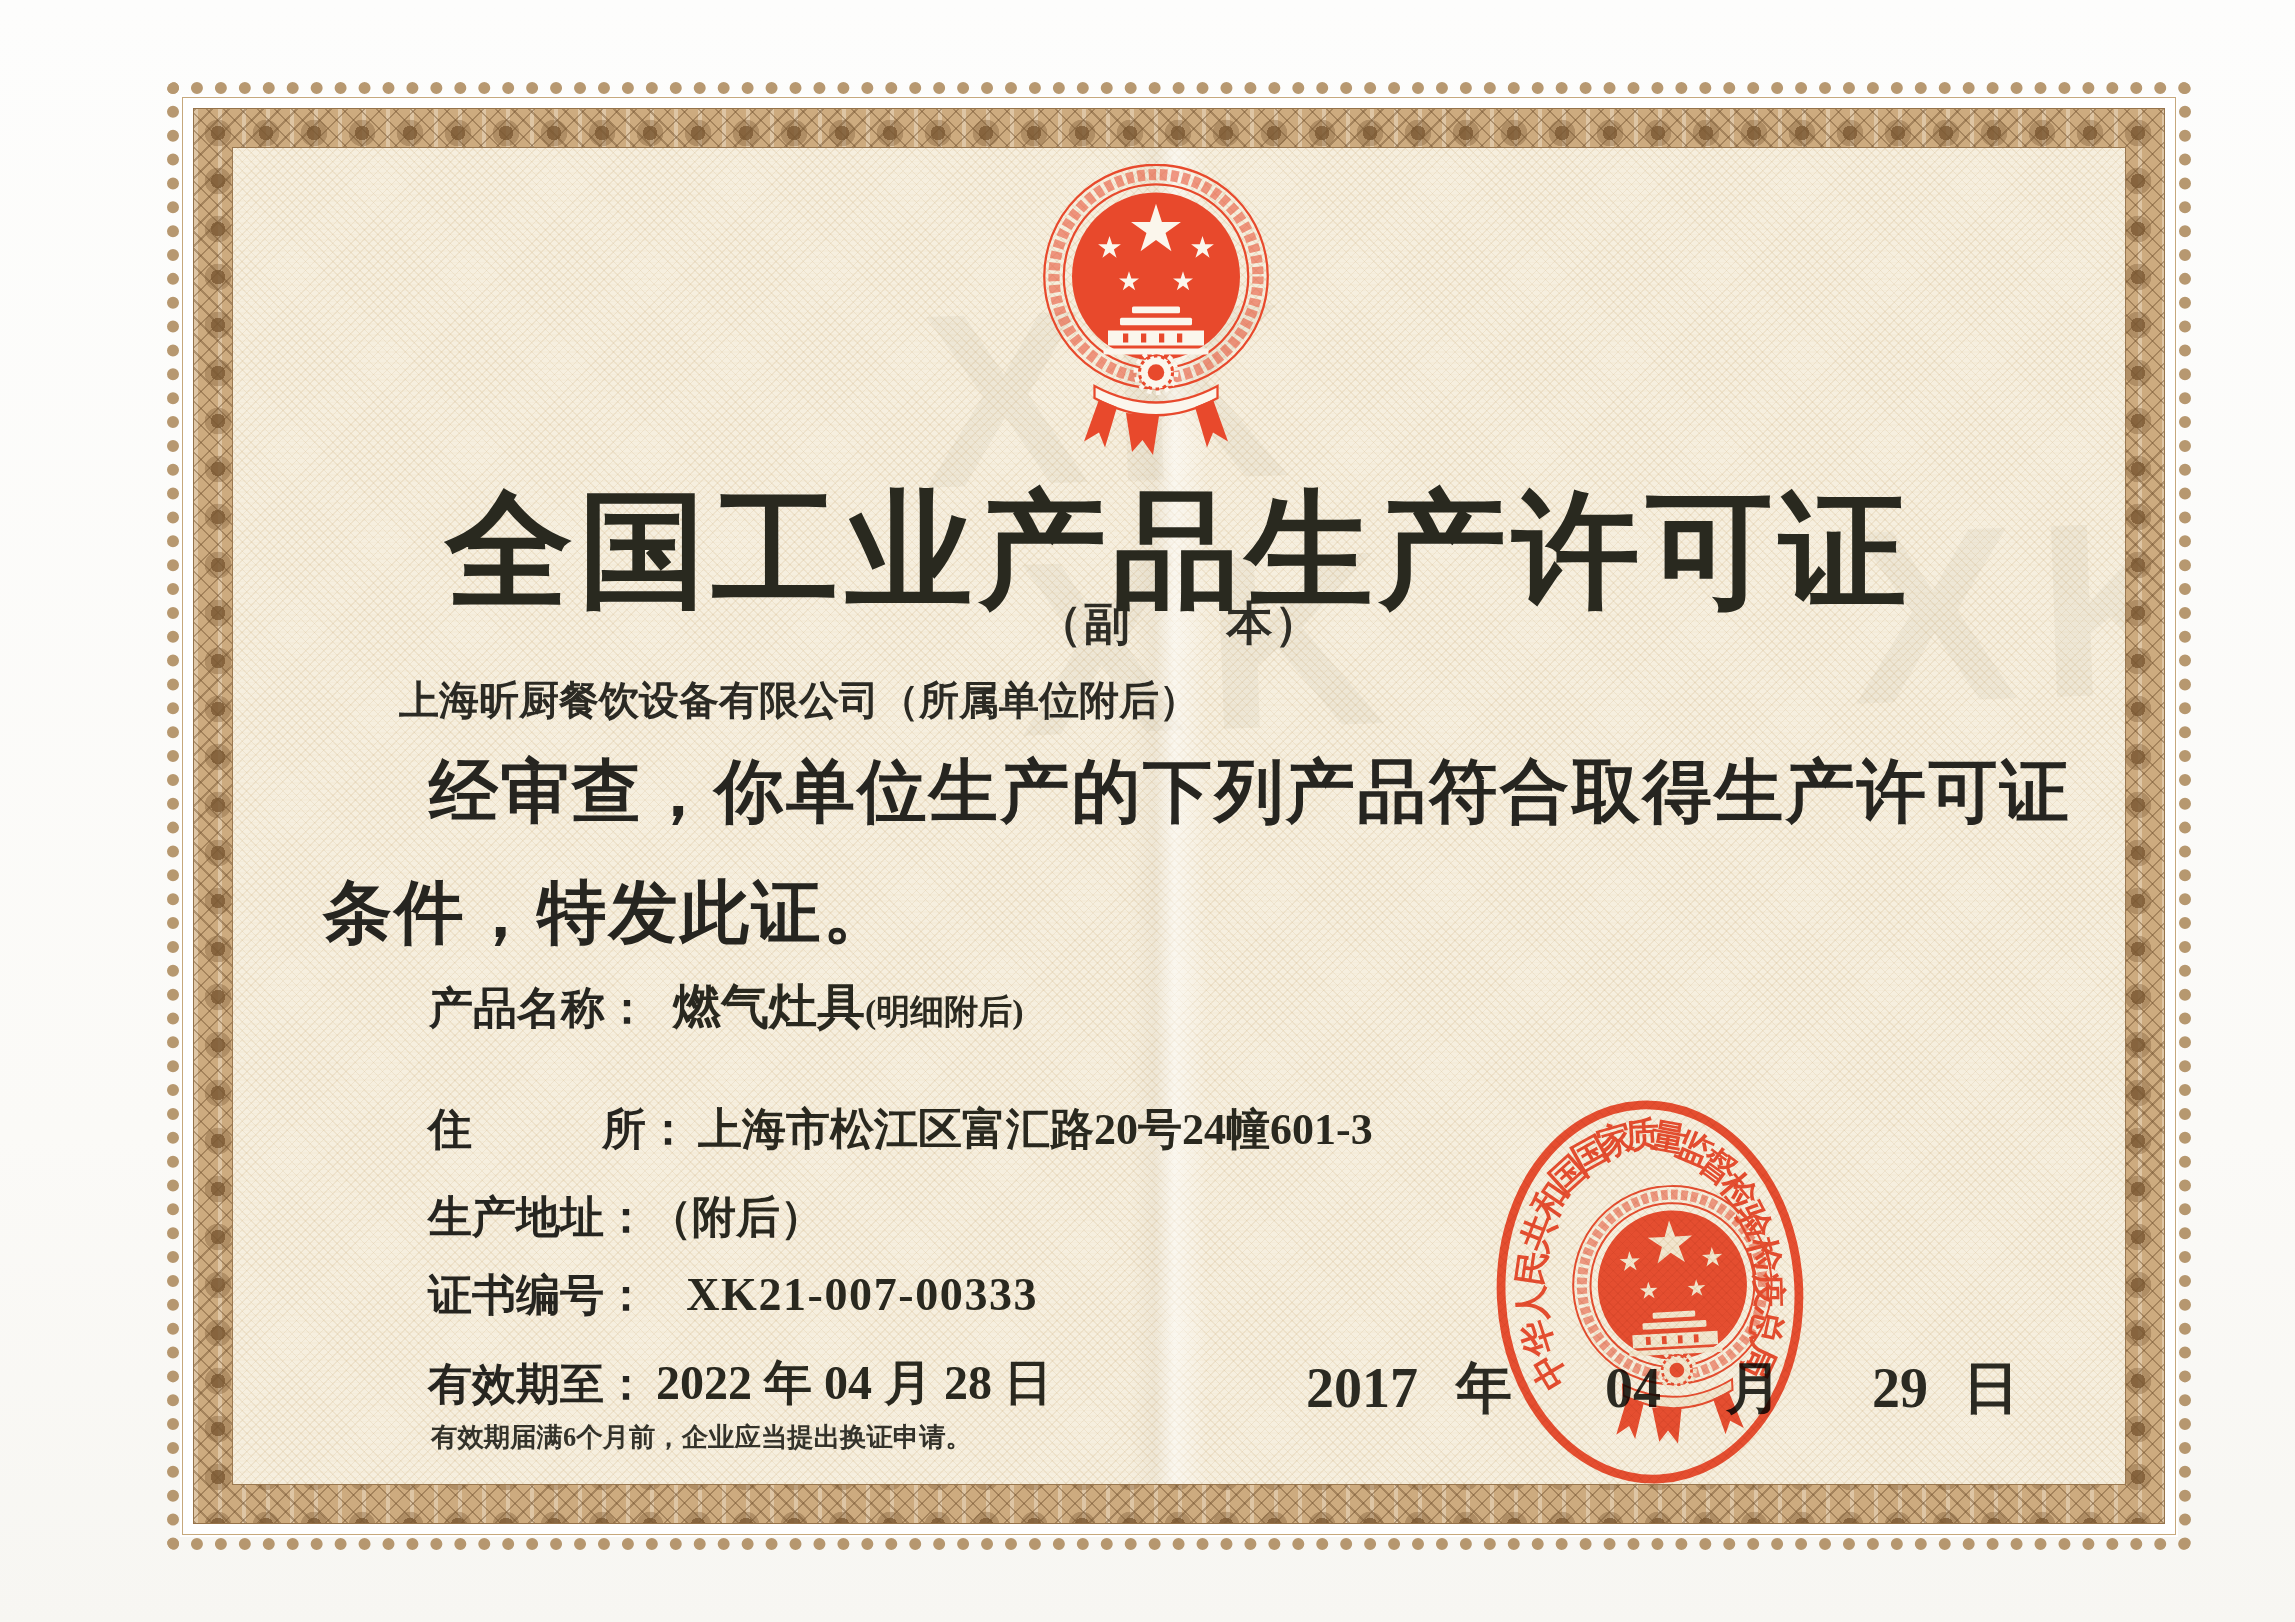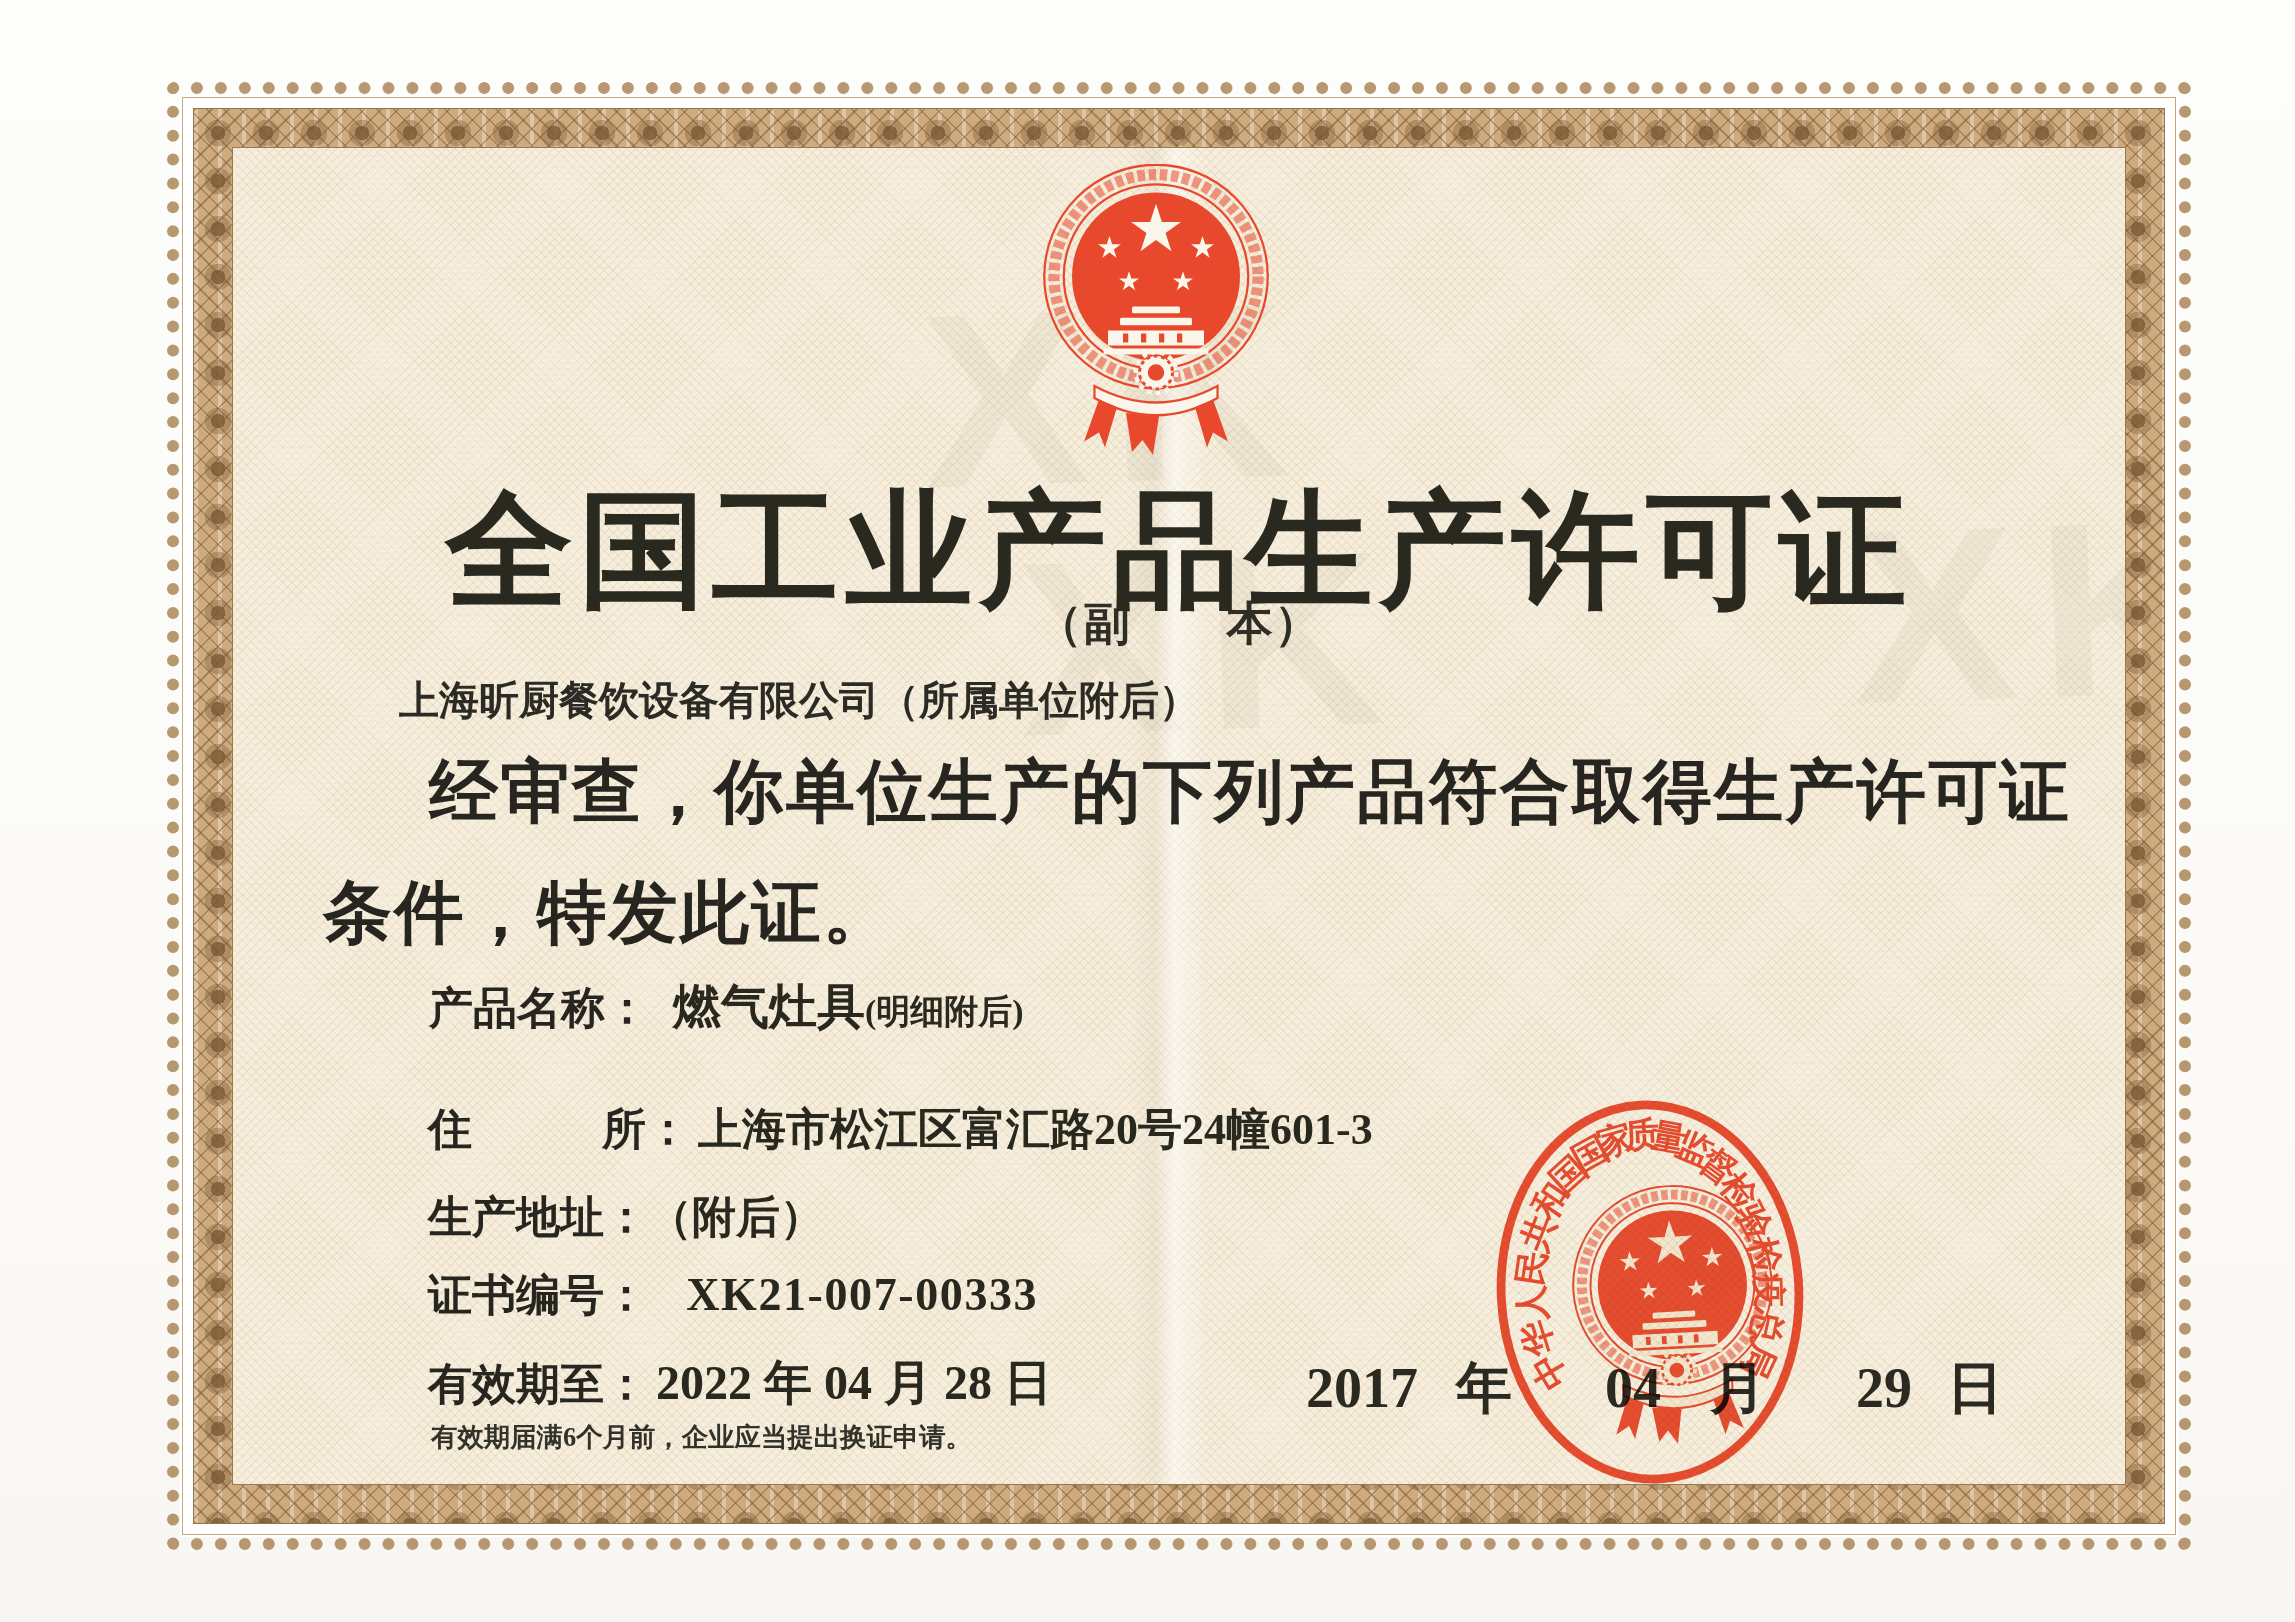--- a/index.html
+++ b/index.html
@@ -62,21 +62,21 @@
   .row-certno{left:195px;top:1118px;gap:27px;}
   .row-valid{left:195px;top:1203px;}
   .lbl{font-size:44px;font-weight:bold;color:#262520;}
   .lbl-just{display:inline-flex;justify-content:space-between;width:218px;}
   .val{font-size:44px;font-weight:bold;color:#29281f;}
   .val-big{font-size:48px;margin-left:24px;}
   .val-certno{font-size:46px;letter-spacing:1.6px;}
   .prod-note{font-size:34px;font-weight:bold;color:#2a2920;}
   .note{left:198px;top:1272px;font-size:26.4px;font-weight:bold;color:#33322a;}
   .issue{left:1073px;top:1203px;display:flex;align-items:baseline;font-size:56px;font-weight:bold;color:#2b2a22;}
-  .issue .y{margin-right:38px;} .issue .yu{margin-right:93px;} .issue .m{margin-right:49px;}
+  .issue .y{margin-right:38px;} .issue .yu{margin-right:93px;} .issue .m{margin-right:65px;}
   .issue .mu{margin-right:90px;} .issue .d{margin-right:35px;}
   
   .emblem-main{position:absolute;left:803px;top:16px;z-index:2;color:var(--red);}
   .seal{position:absolute;left:1249px;top:936px;z-index:3;color:var(--seal-red);
         mix-blend-mode:multiply;opacity:.95;transform:rotate(-3deg);}
   .seal-ring-line{fill:none;stroke:var(--seal-red);stroke-width:11px;}
   .seal-char{font-size:44px;font-weight:bold;fill:var(--seal-red);text-anchor:middle;
              dominant-baseline:central;font-family:"Liberation Serif",serif;}
 </style>
 </head>

